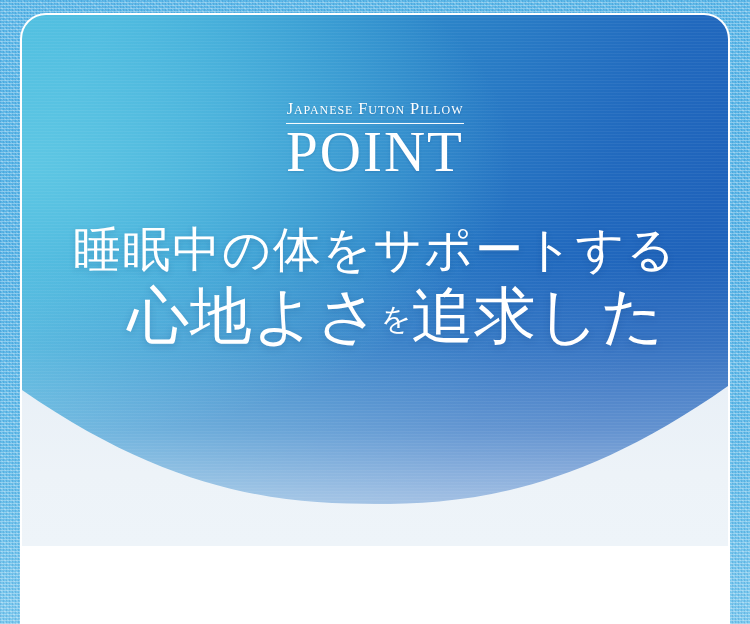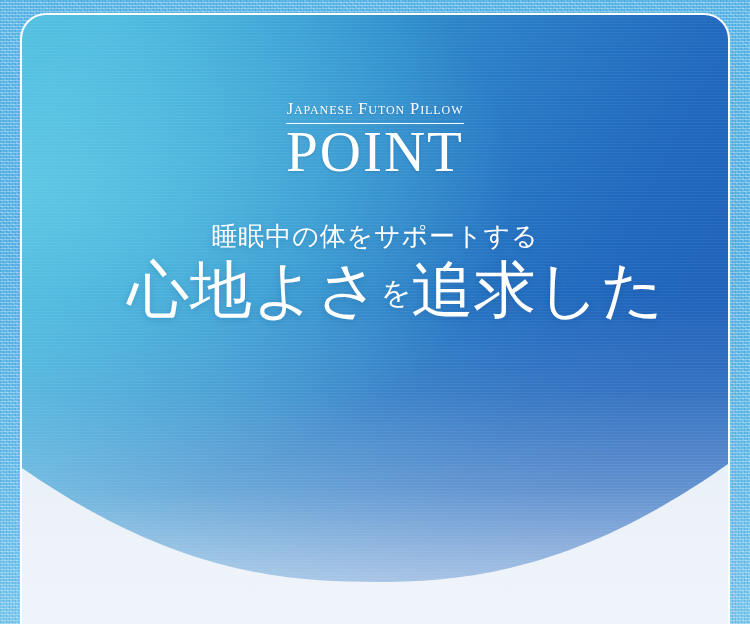--- a/index.html
+++ b/index.html
@@ -45,21 +45,21 @@
     border-radius: 26px 26px 0 0;
     overflow: hidden;
   }
 
   
   .card {
     position: absolute;
     left: 2px;
     top: 2px;
     width: 706px;
-    height: 609px;
+    height: 531px;
     border-radius: 24px 24px 0 0;
     overflow: hidden;
     background:
       radial-gradient(120% 90% at 0% 28%, rgba(96,200,228,.92) 0%, rgba(96,200,228,0) 58%),
       linear-gradient(118deg,
         #47bade 0%,
         #45b4dd 9%,
         #3aa3d6 20%,
         #3192cf 32%,
         #2b83c8 44%,
@@ -161,21 +161,21 @@
   
   .headline {
     position: absolute;
     left: 0;
     right: 0;
     top: 206px;
     font-family: "DejaVu Serif", "Liberation Serif", serif;
     font-weight: 400;
   }
   .line-sub {
-    font-size: 26px;
+    font-size: 48px;
     line-height: 1.18;
     letter-spacing: .035em;
     text-shadow: 0 2px 6px rgba(12,62,124,.22);
   }
   .line-big {
     font-size: 62px;
     line-height: 1.22;
     letter-spacing: .01em;
     white-space: nowrap;
     text-shadow: 0 2px 7px rgba(12,62,124,.22);

